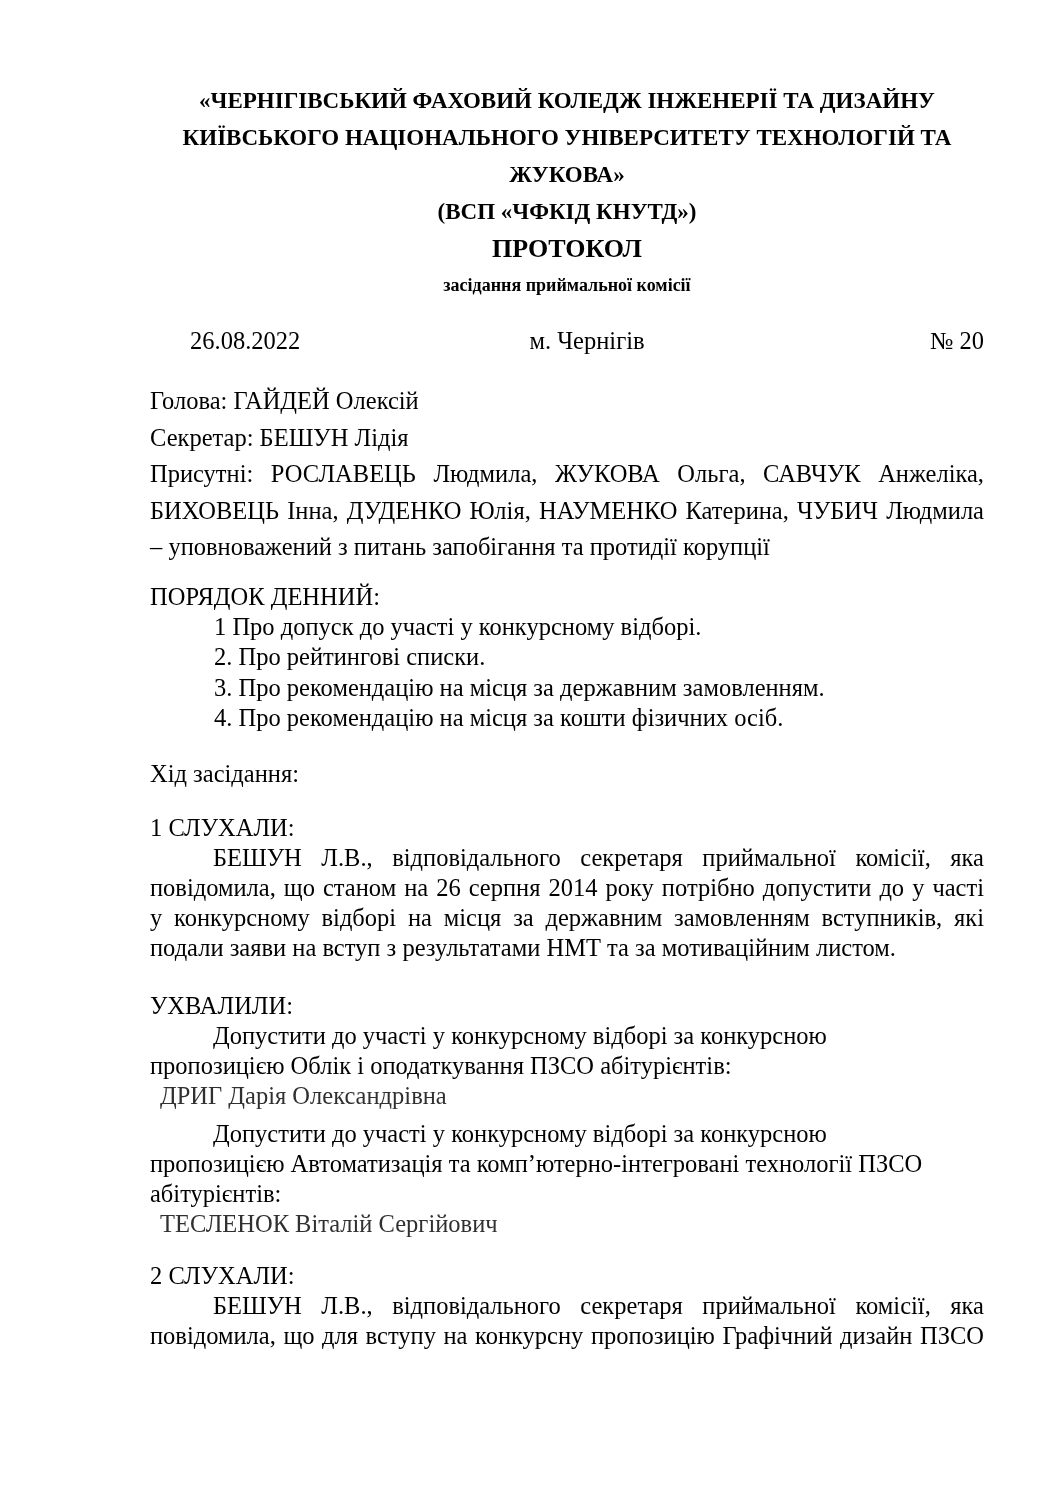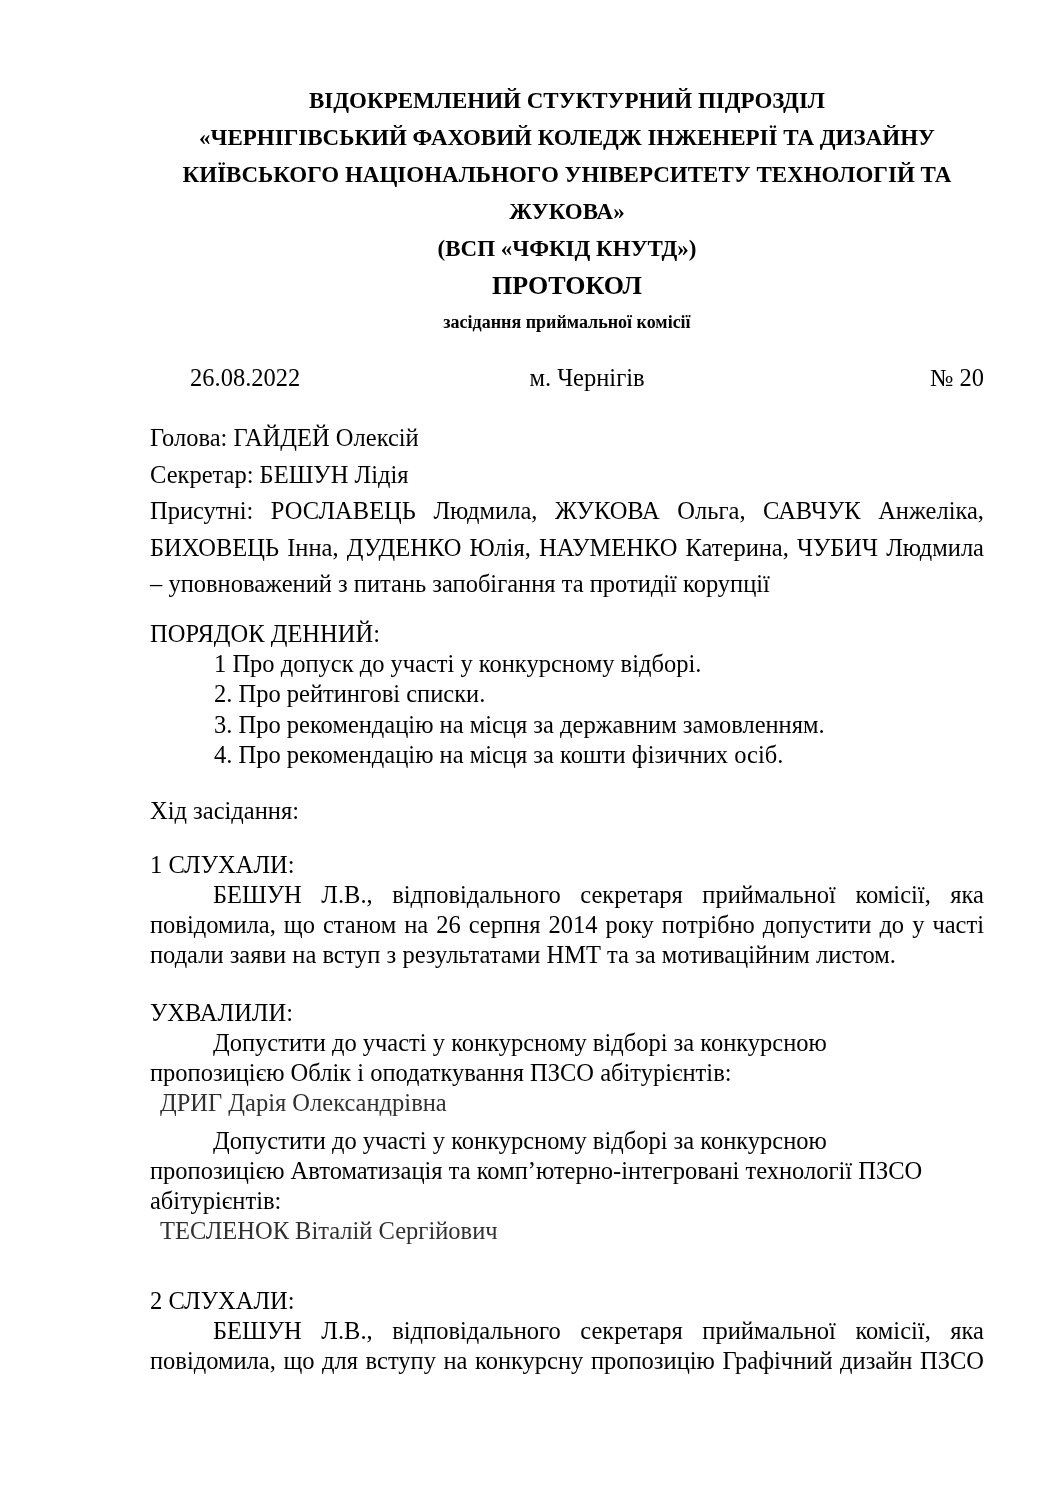--- a/index.html
+++ b/index.html
@@ -70,37 +70,36 @@
   }
   .proceedings {
     margin-top: 25px;
     line-height: 30px;
   }
   .section-heading {
     margin-top: 24px;
     line-height: 30px;
   }
   .section-heading.res { margin-top: 28px; }
-  .section-heading.s2 { margin-top: 40px; }
+  .section-heading.s2 { margin-top: 22px; }
   .para { line-height: 30px; }
   .gap8 { margin-top: 8px; }
   .name-line {
     line-height: 30px;
     padding-left: 10px;
     color: #303030;
   }
 </style>
 </head>
 <body>
 
 <div class="page">
   <div class="content">
 
     <div class="org">
-      <div>ВІДОКРЕМЛЕНИЙ СТУКТУРНИЙ ПІДРОЗДІЛ</div>
       <div>«ЧЕРНІГІВСЬКИЙ ФАХОВИЙ КОЛЕДЖ ІНЖЕНЕРІЇ ТА ДИЗАЙНУ</div>
       <div>КИЇВСЬКОГО НАЦІОНАЛЬНОГО УНІВЕРСИТЕТУ ТЕХНОЛОГІЙ ТА</div>
       <div>ЖУКОВА»</div>
       <div>(ВСП «ЧФКІД КНУТД»)</div>
     </div>
 
     <div class="doc-title">ПРОТОКОЛ</div>
     <div class="doc-subtitle">засідання приймальної комісії</div>
 
     <div class="meta-row">
@@ -124,20 +123,21 @@
       <div>3. Про рекомендацію на місця за державним замовленням.</div>
       <div>4. Про рекомендацію на місця за кошти фізичних осіб.</div>
     </div>
 
     <div class="proceedings center">Хід засідання:</div>
 
     <div class="section-heading">1 СЛУХАЛИ:</div>
     <div class="para">
       <div class="jline ind">БЕШУН Л.В., відповідального секретаря приймальної комісії, яка</div>
       <div class="jline">повідомила, що станом на 26 серпня 2014 року потрібно допустити до у часті</div>
+      <div class="jline">у конкурсному відборі на місця за державним замовленням вступників, які</div>
       <div>подали заяви на вступ з результатами НМТ та за мотиваційним листом.</div>
     </div>
 
     <div class="section-heading res">УХВАЛИЛИ:</div>
     <div class="para">
       <div class="ind">Допустити до участі у конкурсному відборі за конкурсною</div>
       <div>пропозицією Облік і оподаткування ПЗСО абітурієнтів:</div>
     </div>
     <div class="name-line">ДРИГ Дарія Олександрівна</div>
 

